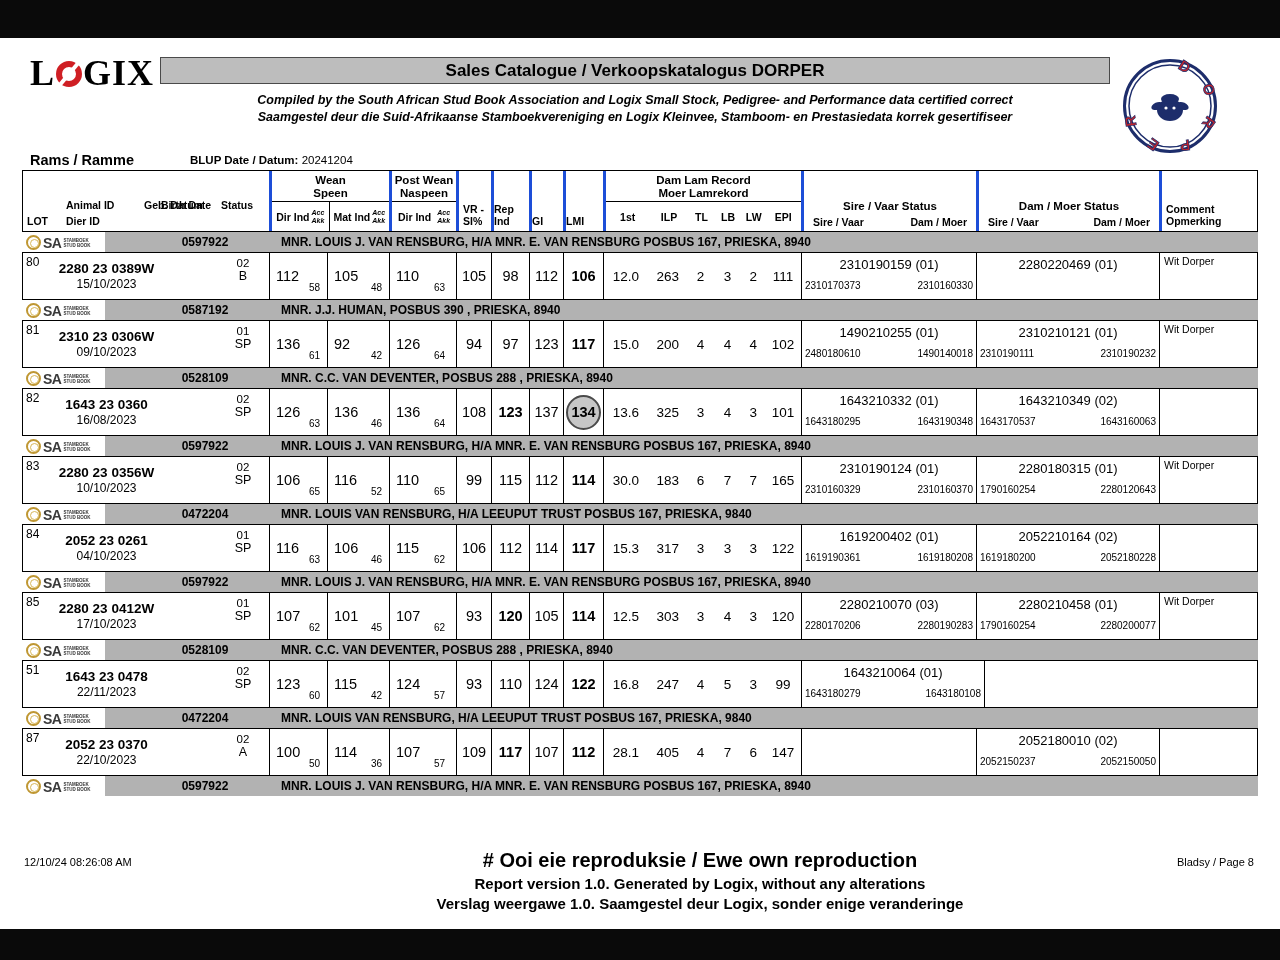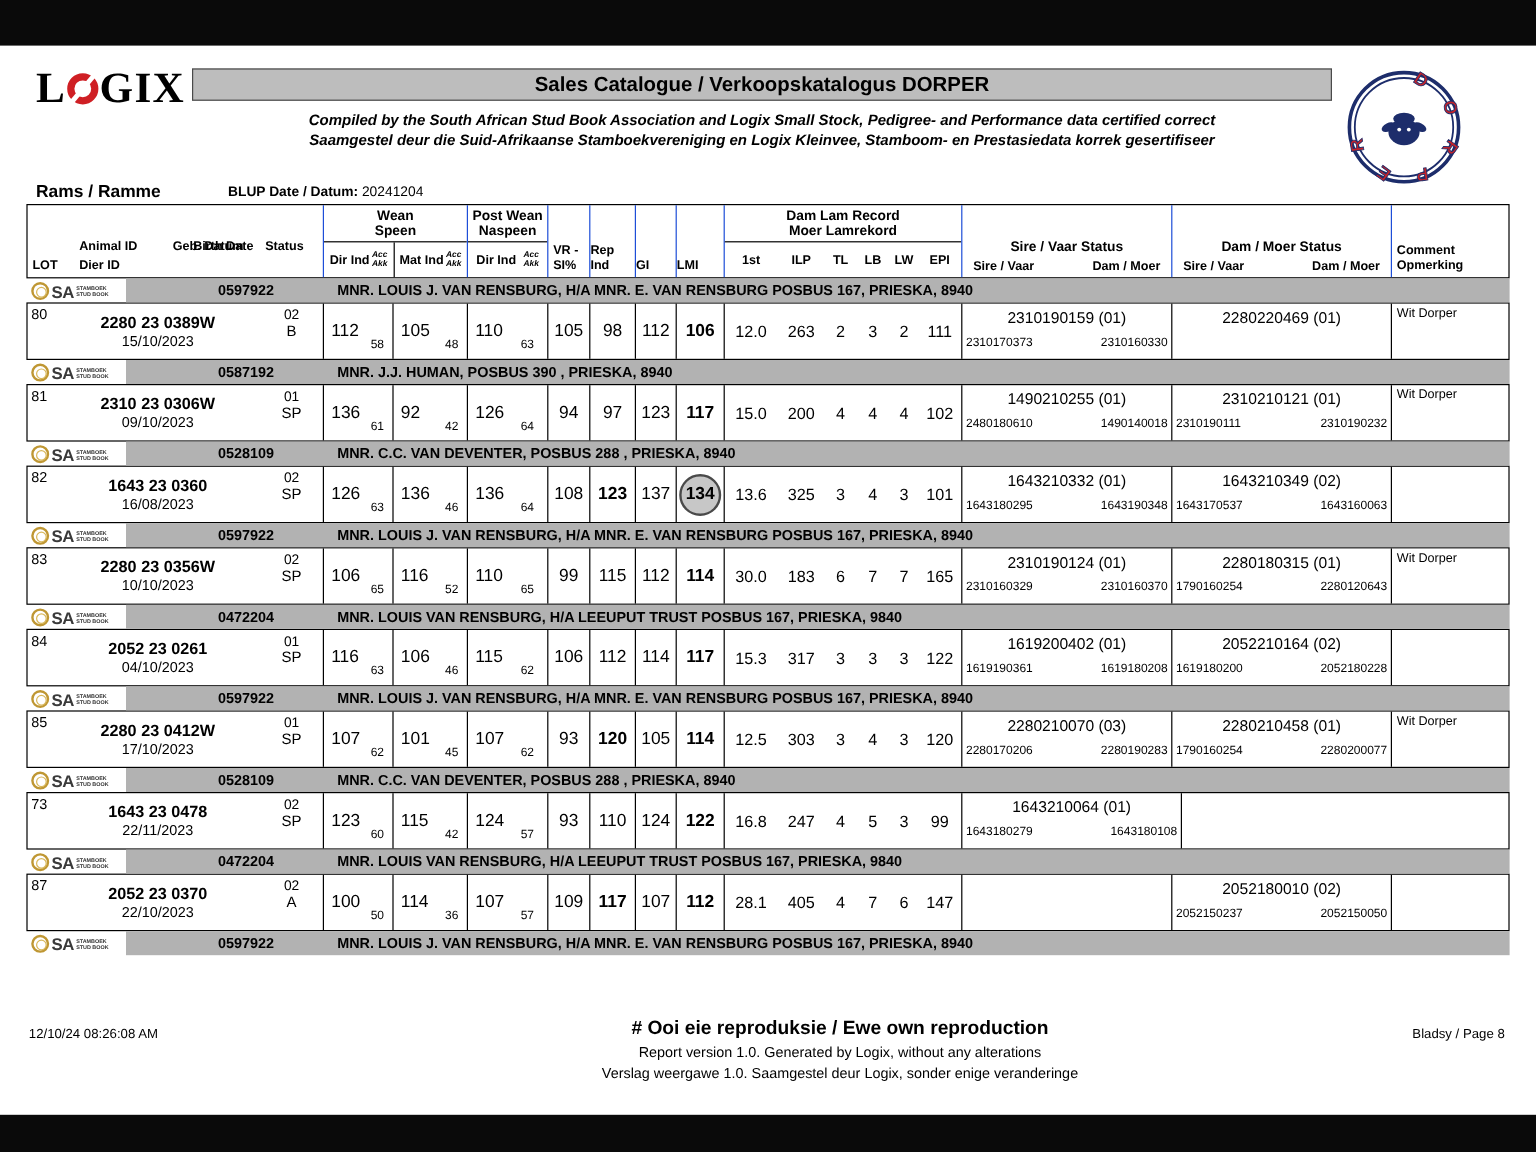--- a/index.html
+++ b/index.html
@@ -25,21 +25,21 @@
   .subt1 { top:93px; } .subt2 { top:110px; }
   .badge { position:absolute; left:1122px; top:58px; width:96px; height:96px; }
 
   .section-title { position:absolute; left:30px; top:152px; font-weight:bold; font-size:14.5px; }
   .blup { position:absolute; left:190px; top:154px; font-size:11.5px; }
   .blup b { font-weight:bold; }
 
   
   .tbl { position:absolute; left:22px; top:170px; width:1236px; font-size:12px; }
   .thead { display:flex; height:62px; border:1px solid #000; font-weight:bold; }
-  .hc { border-left:1px solid #1d4ed8; position:relative; }
+  .hc { border-left:3px solid #1d4ed8; position:relative; }
   .hc:first-child { border-left:none; }
   .w-left{width:246px} .w-wean{width:120px} .w-pw{width:67px} .w-vr{width:35px}
   .w-rep{width:38px} .w-gi{width:34px} .w-lmi{width:40px} .w-dl{width:198px}
   .w-sire{width:175px} .w-dam{width:183px} .w-com{flex:1}
   .hl { position:absolute; font-size:10.5px; white-space:nowrap; }
   .g { display:flex; flex-direction:column; }
   .gtitle { height:31px; text-align:center; font-size:11.5px; line-height:13px; padding-top:3px;
             border-bottom:1px solid #000; }
   .gsub { flex:1; display:flex; align-items:center; }
   .subcell { display:flex; align-items:center; justify-content:center; height:100%; font-size:10.5px; }
@@ -68,21 +68,21 @@
   .sa-small { display:flex; flex-direction:column; font-size:4.5px; line-height:5px; color:#333;
               margin-left:2px; font-weight:bold; }
   .sa-small i { font-style:normal; }
 
   
   .trow { display:flex; height:48px; border:1px solid #000; background:#fff; }
   .c { border-left:1px solid #000; position:relative; }
   .c:first-child { border-left:none; }
   .leftc { width:246px; }
   .lot { position:absolute; left:3px; top:2px; font-size:12px; }
-  .aid { position:absolute; left:36px; top:50%; transform:translateY(-50%); width:145px; text-align:center; }
+  .aid { position:absolute; left:11px; top:50%; transform:translateY(-50%); width:145px; text-align:center; }
   .aid1 { font-weight:bold; font-size:13.5px; }
   .aid2 { font-size:12px; margin-top:1px; }
   .stat { position:absolute; left:198px; top:4px; width:44px; text-align:center; font-size:11.5px; line-height:13px; }
   .stat .statl { font-size:12.5px; }
   .wd{width:58px} .wm{width:62px} .pw{width:67px}
   .v { position:absolute; left:6px; top:50%; transform:translateY(-50%); font-size:14.5px; }
   .acc { position:absolute; right:7px; bottom:6px; font-size:10px; }
   .acc-pw { right:11px; }
   .vrc{width:35px}.repc{width:38px}.gic{width:34px}.lmic{width:40px}
   .ctr { display:flex; align-items:center; justify-content:center; font-size:14.5px; }
@@ -93,22 +93,22 @@
   .dlrow { display:flex; width:100%; font-size:13.5px; }
   .sirec{width:175px} .damc{width:183px}
   .main-id { text-align:center; font-size:13px; margin-top:4px; }
   .subs { display:flex; justify-content:space-between; font-size:10px; padding:0 3px; margin-top:8px; }
   .comc { flex:1; }
   .comtxt { display:block; font-size:10.5px; padding:2px 4px; }
 
   
   .f-date { position:absolute; left:24px; top:856px; font-size:11px; }
   .f-center { position:absolute; left:240px; width:920px; top:849px; text-align:center; }
-  .f-bold { font-weight:bold; font-size:16px; }
-  .f-note { font-size:12px; margin-top:3px; }
+  .f-bold { font-weight:bold; font-size:20px; }
+  .f-note { font-size:15px; margin-top:3px;font-weight:bold; }
   .f-page { position:absolute; right:26px; top:856px; font-size:11px; }
 </style>
 </head>
 <body>
 
 <div class="page">
   <div class="blackbar bar-top"></div>
 
   <div class="logix">
     <span>L</span>
@@ -719,21 +719,21 @@
               <i>STAMBOEK</i>
               <i>STUD BOOK</i>
             </span>
     </div>
     <span class="bar-id">0528109</span>
     <span class="bar-name">MNR. C.C. VAN DEVENTER, POSBUS 288 , PRIESKA, 8940</span>
   </div>
 
   <div class="trow">
     <div class="c leftc">
-      <span class="lot">73</span>
+      <span class="lot">51</span>
       <div class="aid">
         <div class="aid1">1643 23 0478</div>
         <div class="aid2">22/11/2023</div>
       </div>
       <div class="stat">
         <div>02</div>
         <div class="statl">SP</div>
       </div>
     </div>
     <div class="c wd">

